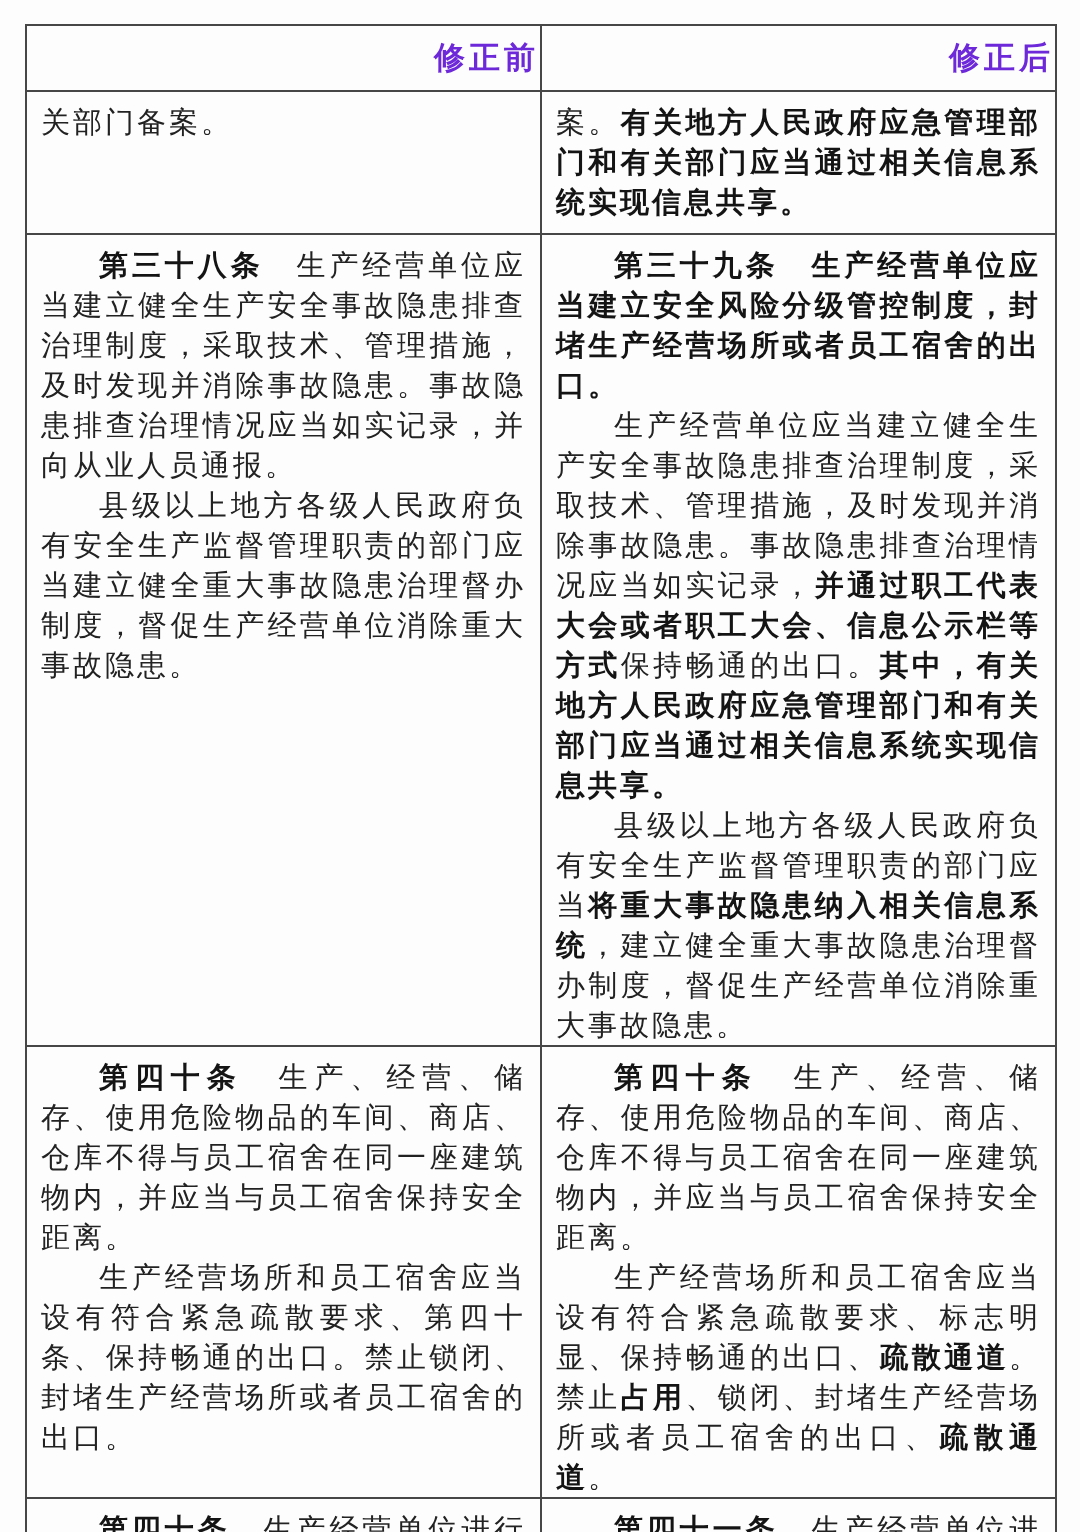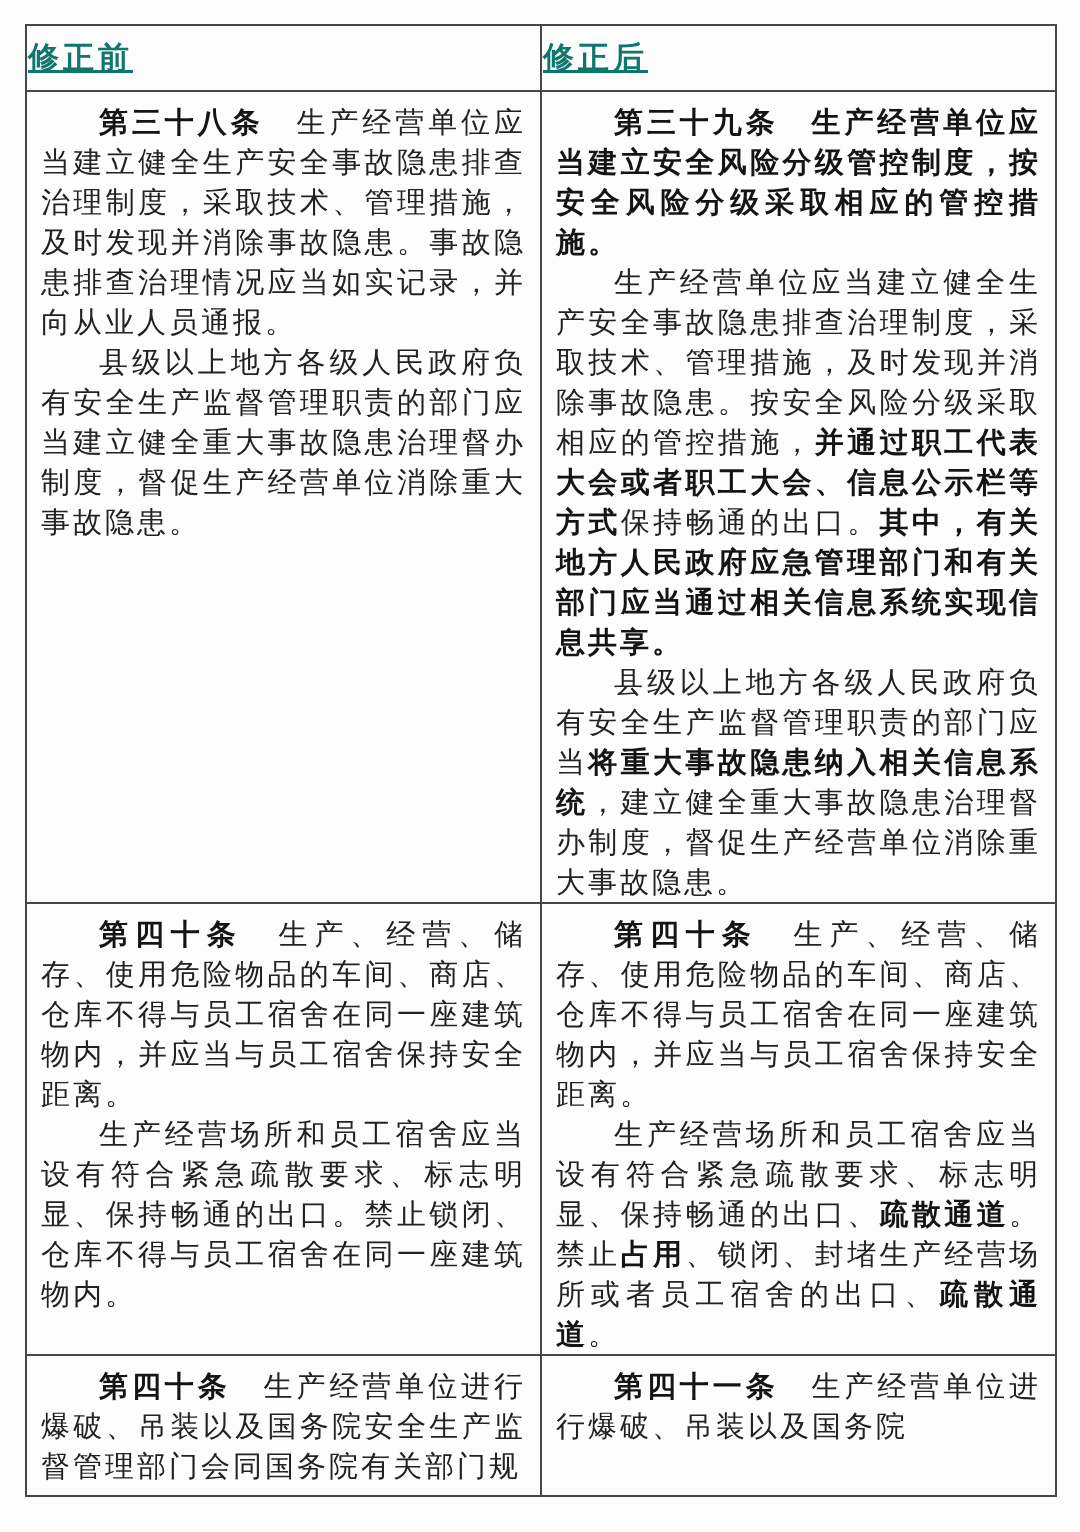--- a/index.html
+++ b/index.html
@@ -20,28 +20,27 @@
     width: 1032px;
     border-collapse: collapse;
     table-layout: fixed;
   }
   table.compare th, table.compare td {
     border: 2px solid #474747;
     width: 50%;
   }
   table.compare th {
     height: 62px;
-    text-align: left;
+    text-align: right;
     vertical-align: middle;
     font-family: "Liberation Sans", "DejaVu Sans", sans-serif;
     font-weight: 700;
     font-size: 31px;
-    color: #0f766e;
+    color: #6d28d9;
     letter-spacing: 4px;
-    text-decoration: underline;
   }
   table.compare td {
     vertical-align: top;
     padding: 10px 14px 0 14px;
     overflow: hidden;
   }
   tr.row-0 td { height: 131px; }
   tr.row-1 td { height: 729px; }
   tr.row-2 td { height: 372px; }
   tr.row-3 td { height: 129px; }
@@ -70,35 +69,43 @@
 
 <div class="page">
   <table class="compare">
     <thead>
       <tr>
         <th>修正前</th>
         <th>修正后</th>
       </tr>
     </thead>
     <tbody id="table-body">
+        <tr class="row-0">
+          <td>
+            <p><span class="r">关部门备案。</span></p>
+          </td>
+          <td>
+            <p><span class="r">案。</span><span class="b">有关地方人民政府应急管理部门和有关部门应当通过相关信息系统实现信息共享。</span></p>
+          </td>
+        </tr>
         <tr class="row-1">
           <td>
             <p class="indent"><span class="b">第三十八条　</span><span class="r">生产经营单位应当建立健全生产安全事故隐患排查治理制度，采取技术、管理措施，及时发现并消除事故隐患。事故隐患排查治理情况应当如实记录，并向从业人员通报。</span></p>
             <p class="indent"><span class="r">县级以上地方各级人民政府负有安全生产监督管理职责的部门应当建立健全重大事故隐患治理督办制度，督促生产经营单位消除重大事故隐患。</span></p>
           </td>
           <td>
-            <p class="indent"><span class="b">第三十九条　生产经营单位应当建立安全风险分级管控制度，按安全风险分级采取相应的管控措施。</span></p>
-            <p class="indent"><span class="r">生产经营单位应当建立健全生产安全事故隐患排查治理制度，采取技术、管理措施，及时发现并消除事故隐患。按安全风险分级采取相应的管控措施，</span><span class="b">并通过职工代表大会或者职工大会、信息公示栏等方式</span><span class="r">保持畅通的出口。</span><span class="b">其中，有关地方人民政府应急管理部门和有关部门应当通过相关信息系统实现信息共享。</span></p>
+            <p class="indent"><span class="b">第三十九条　生产经营单位应当建立安全风险分级管控制度，封堵生产经营场所或者员工宿舍的出口。</span></p>
+            <p class="indent"><span class="r">生产经营单位应当建立健全生产安全事故隐患排查治理制度，采取技术、管理措施，及时发现并消除事故隐患。事故隐患排查治理情况应当如实记录，</span><span class="b">并通过职工代表大会或者职工大会、信息公示栏等方式</span><span class="r">保持畅通的出口。</span><span class="b">其中，有关地方人民政府应急管理部门和有关部门应当通过相关信息系统实现信息共享。</span></p>
             <p class="indent"><span class="r">县级以上地方各级人民政府负有安全生产监督管理职责的部门应当</span><span class="b">将重大事故隐患纳入相关信息系统</span><span class="r">，建立健全重大事故隐患治理督办制度，督促生产经营单位消除重大事故隐患。</span></p>
           </td>
         </tr>
         <tr class="row-2">
           <td>
             <p class="indent"><span class="b">第四十条　</span><span class="r">生产、经营、储存、使用危险物品的车间、商店、仓库不得与员工宿舍在同一座建筑物内，并应当与员工宿舍保持安全距离。</span></p>
-            <p class="indent"><span class="r">生产经营场所和员工宿舍应当设有符合紧急疏散要求、标志明显、保持畅通的出口。禁止锁闭、仓库不得与员工宿舍在同一座建筑物内。</span></p>
+            <p class="indent"><span class="r">生产经营场所和员工宿舍应当设有符合紧急疏散要求、第四十条、保持畅通的出口。禁止锁闭、封堵生产经营场所或者员工宿舍的出口。</span></p>
           </td>
           <td>
             <p class="indent"><span class="b">第四十条　</span><span class="r">生产、经营、储存、使用危险物品的车间、商店、仓库不得与员工宿舍在同一座建筑物内，并应当与员工宿舍保持安全距离。</span></p>
             <p class="indent"><span class="r">生产经营场所和员工宿舍应当设有符合紧急疏散要求、标志明显、保持畅通的出口、</span><span class="b">疏散通道</span><span class="r">。禁止</span><span class="b">占用</span><span class="r">、锁闭、封堵生产经营场所或者员工宿舍的出口、</span><span class="b">疏散通道</span><span class="r">。</span></p>
           </td>
         </tr>
         <tr class="row-3">
           <td>
             <p class="indent"><span class="b">第四十条　</span><span class="r">生产经营单位进行爆破、吊装以及国务院安全生产监督管理部门会同国务院有关部门规</span></p>
           </td>

